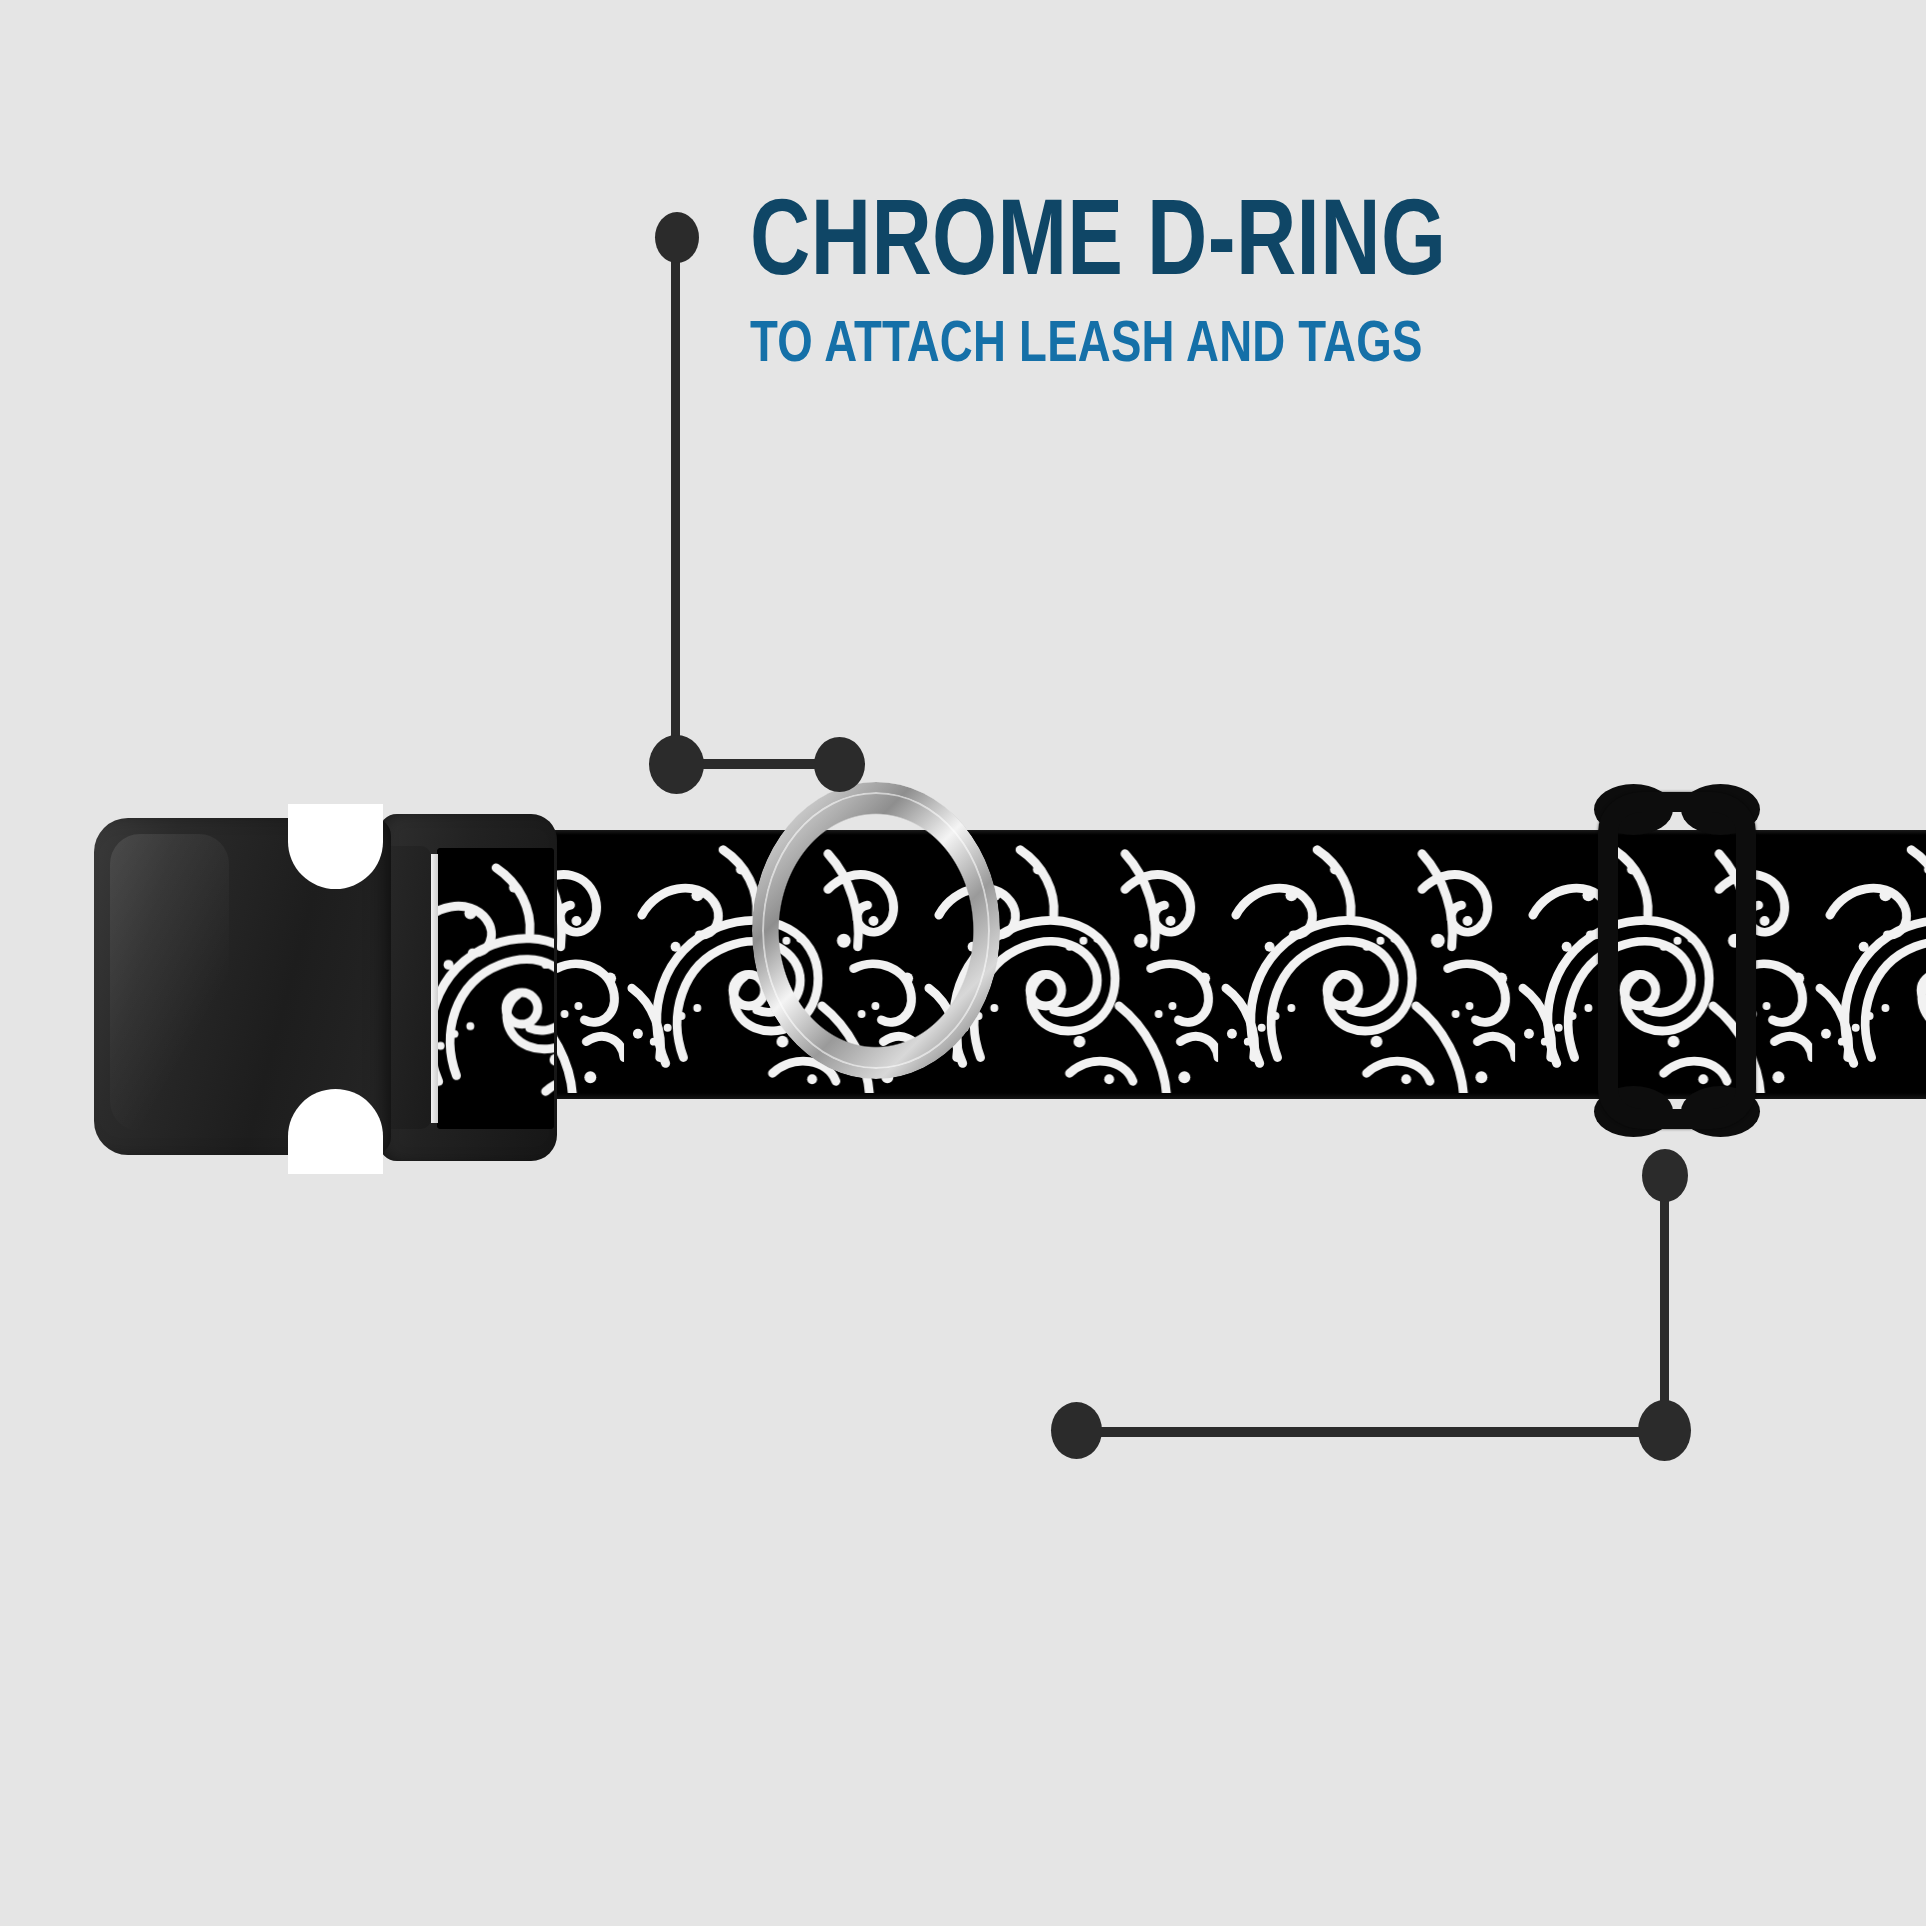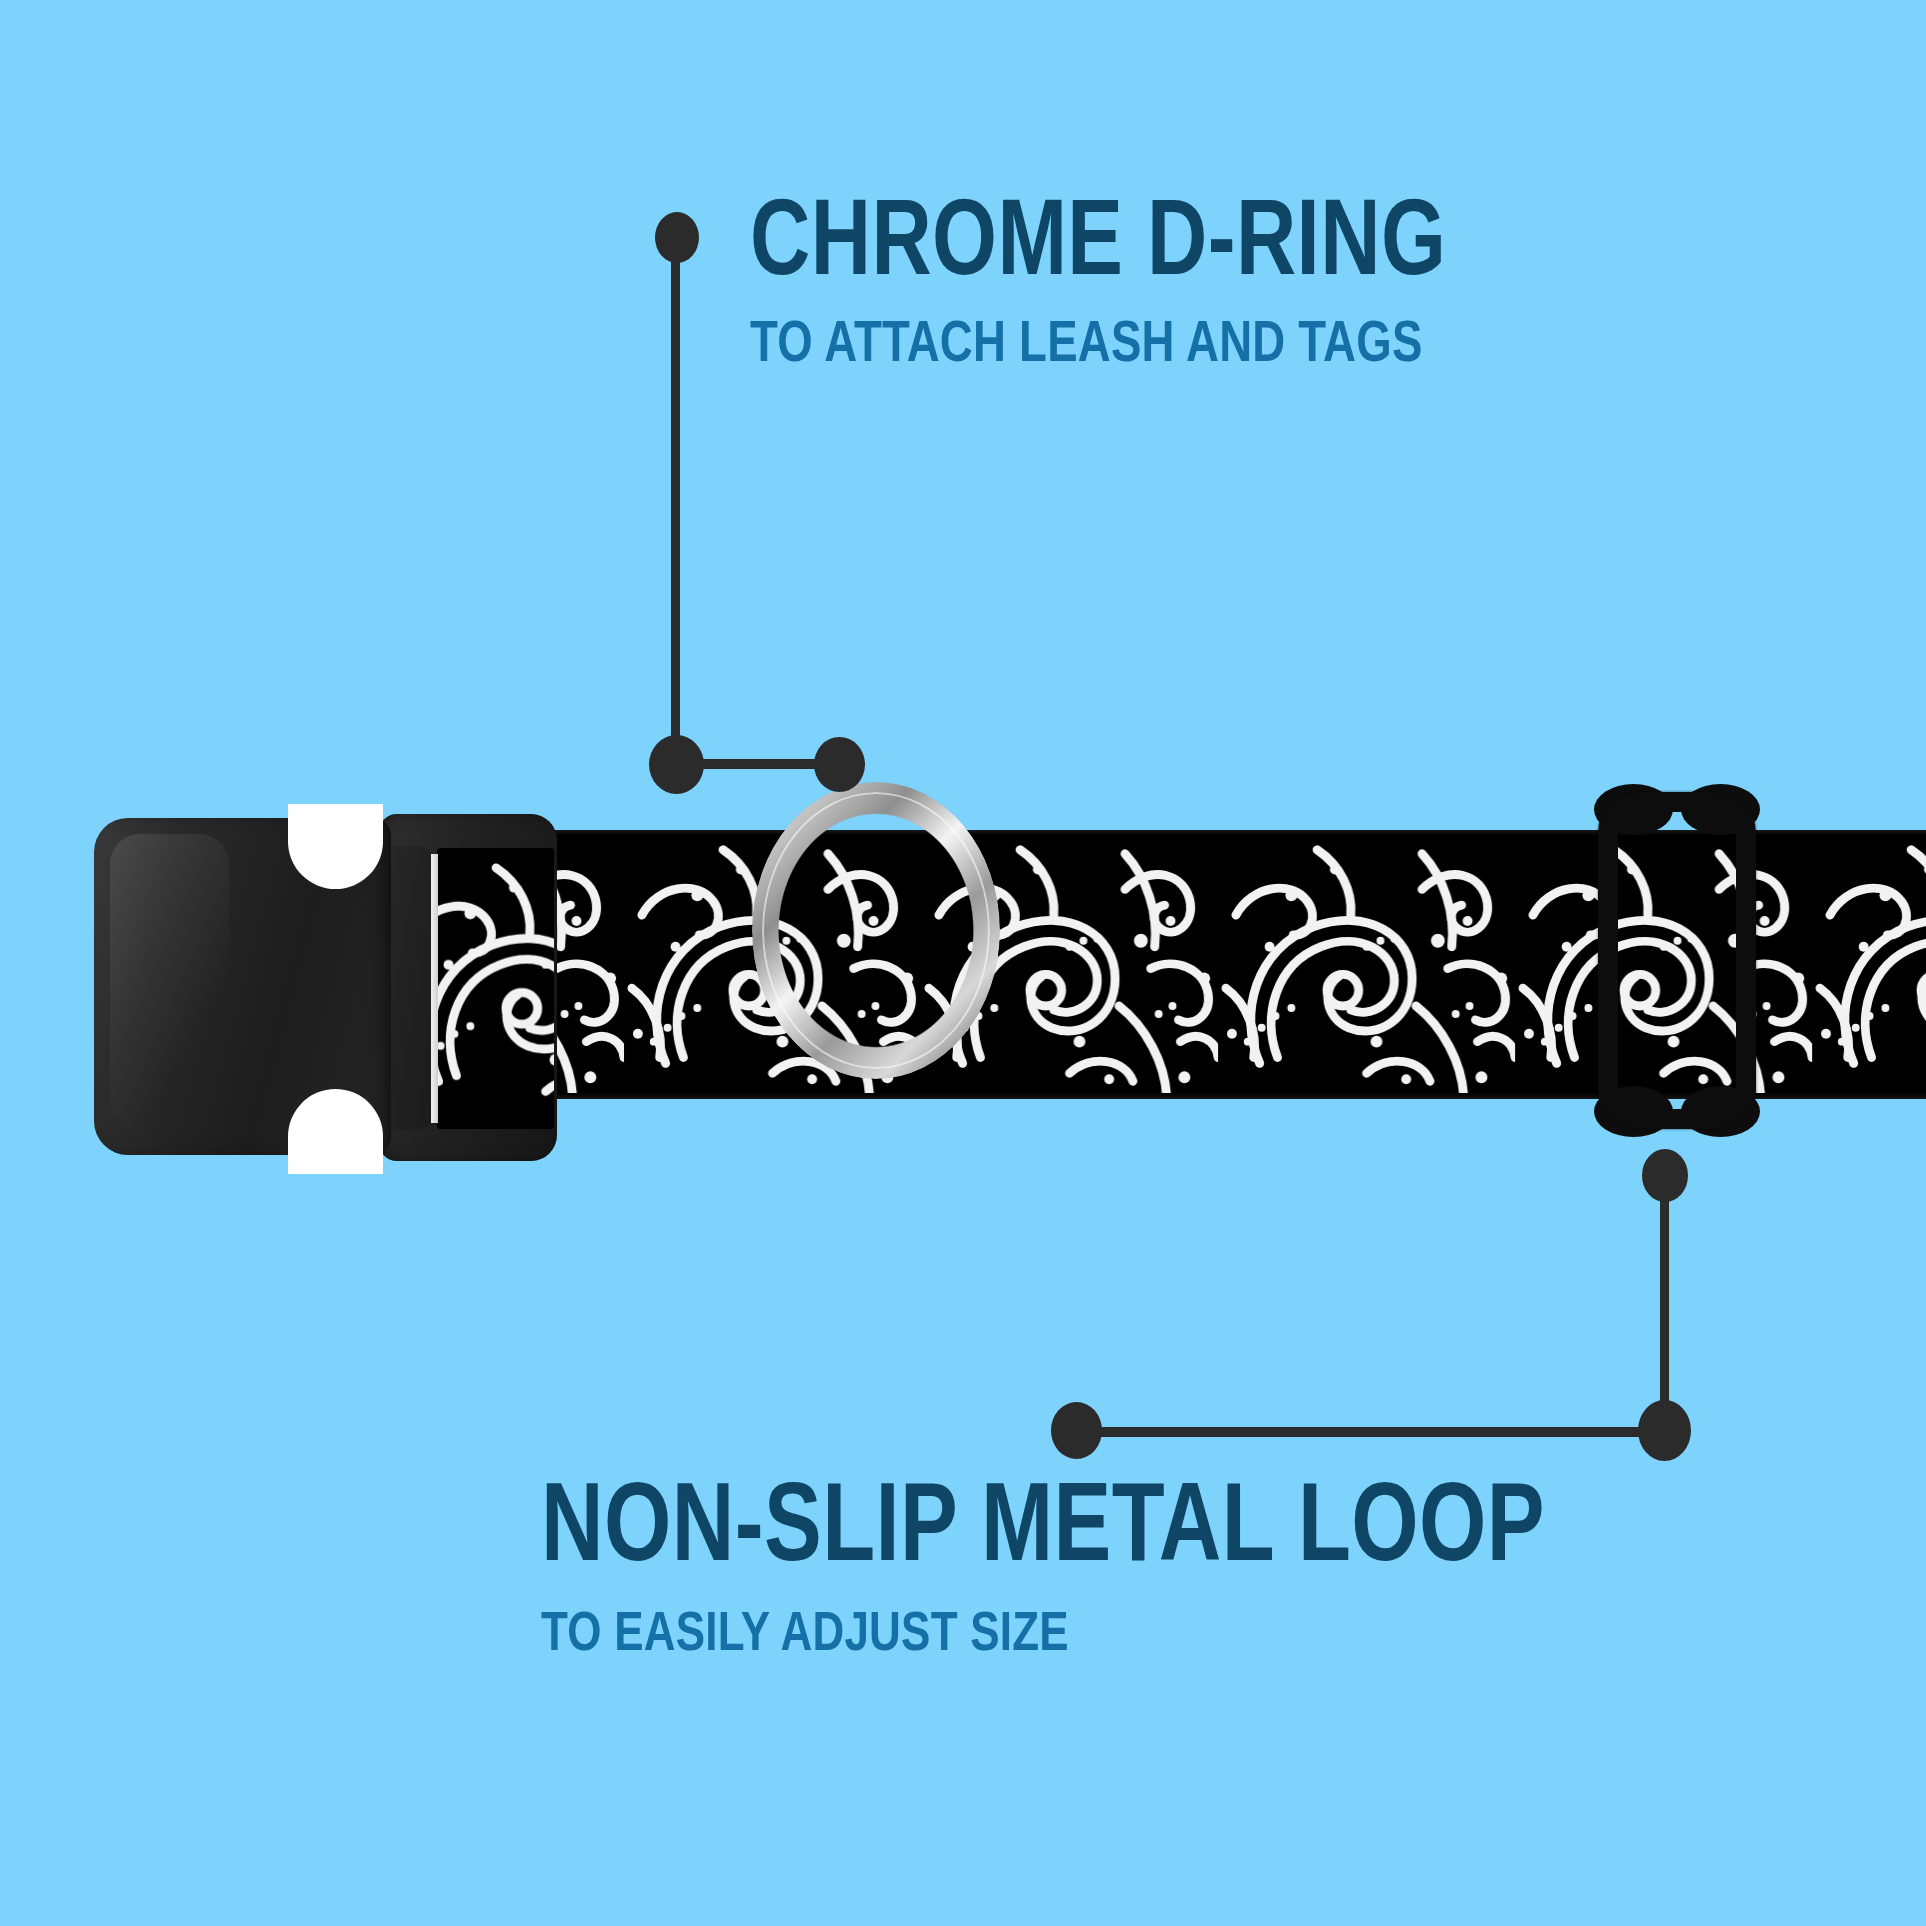--- a/index.html
+++ b/index.html
@@ -4,21 +4,21 @@
 <style>
   * { margin:0; padding:0; box-sizing:border-box; }
   html, body { width:1927px; height:1927px; }
   body {
     background:#ffffff;
     font-family:"Liberation Sans", sans-serif;
     overflow:hidden;
     position:relative;
   }
 
-  #stage { position:absolute; inset:0; width:1927px; height:1927px; background:#7dd3fc; }
+  #stage { position:absolute; inset:0; width:1927px; height:1927px; background:#e5e5e5; }
 
   
   .callout { position:absolute; white-space:nowrap; }
   .callout .title {
     font-weight:700;
     letter-spacing:0.005em;
     line-height:1;
     display:block;
     transform:scaleX(0.78);
     transform-origin:left top;
@@ -300,19 +300,15 @@
     <span class="lead-dot d-top"></span>
     <span class="lead-dot d-elb"></span>
     <span class="lead-dot d-tip"></span>
   </div>
 
   <div class="callout" id="callout-dring">
     <span class="title">CHROME D-RING</span>
     <span class="subtitle">TO ATTACH LEASH AND TAGS</span>
   </div>
 
-  <div class="callout" id="callout-loop">
-    <span class="title">NON-SLIP METAL LOOP</span>
-    <span class="subtitle">TO EASILY ADJUST SIZE</span>
-  </div>
 
 </div>
 
 
 </body></html>

